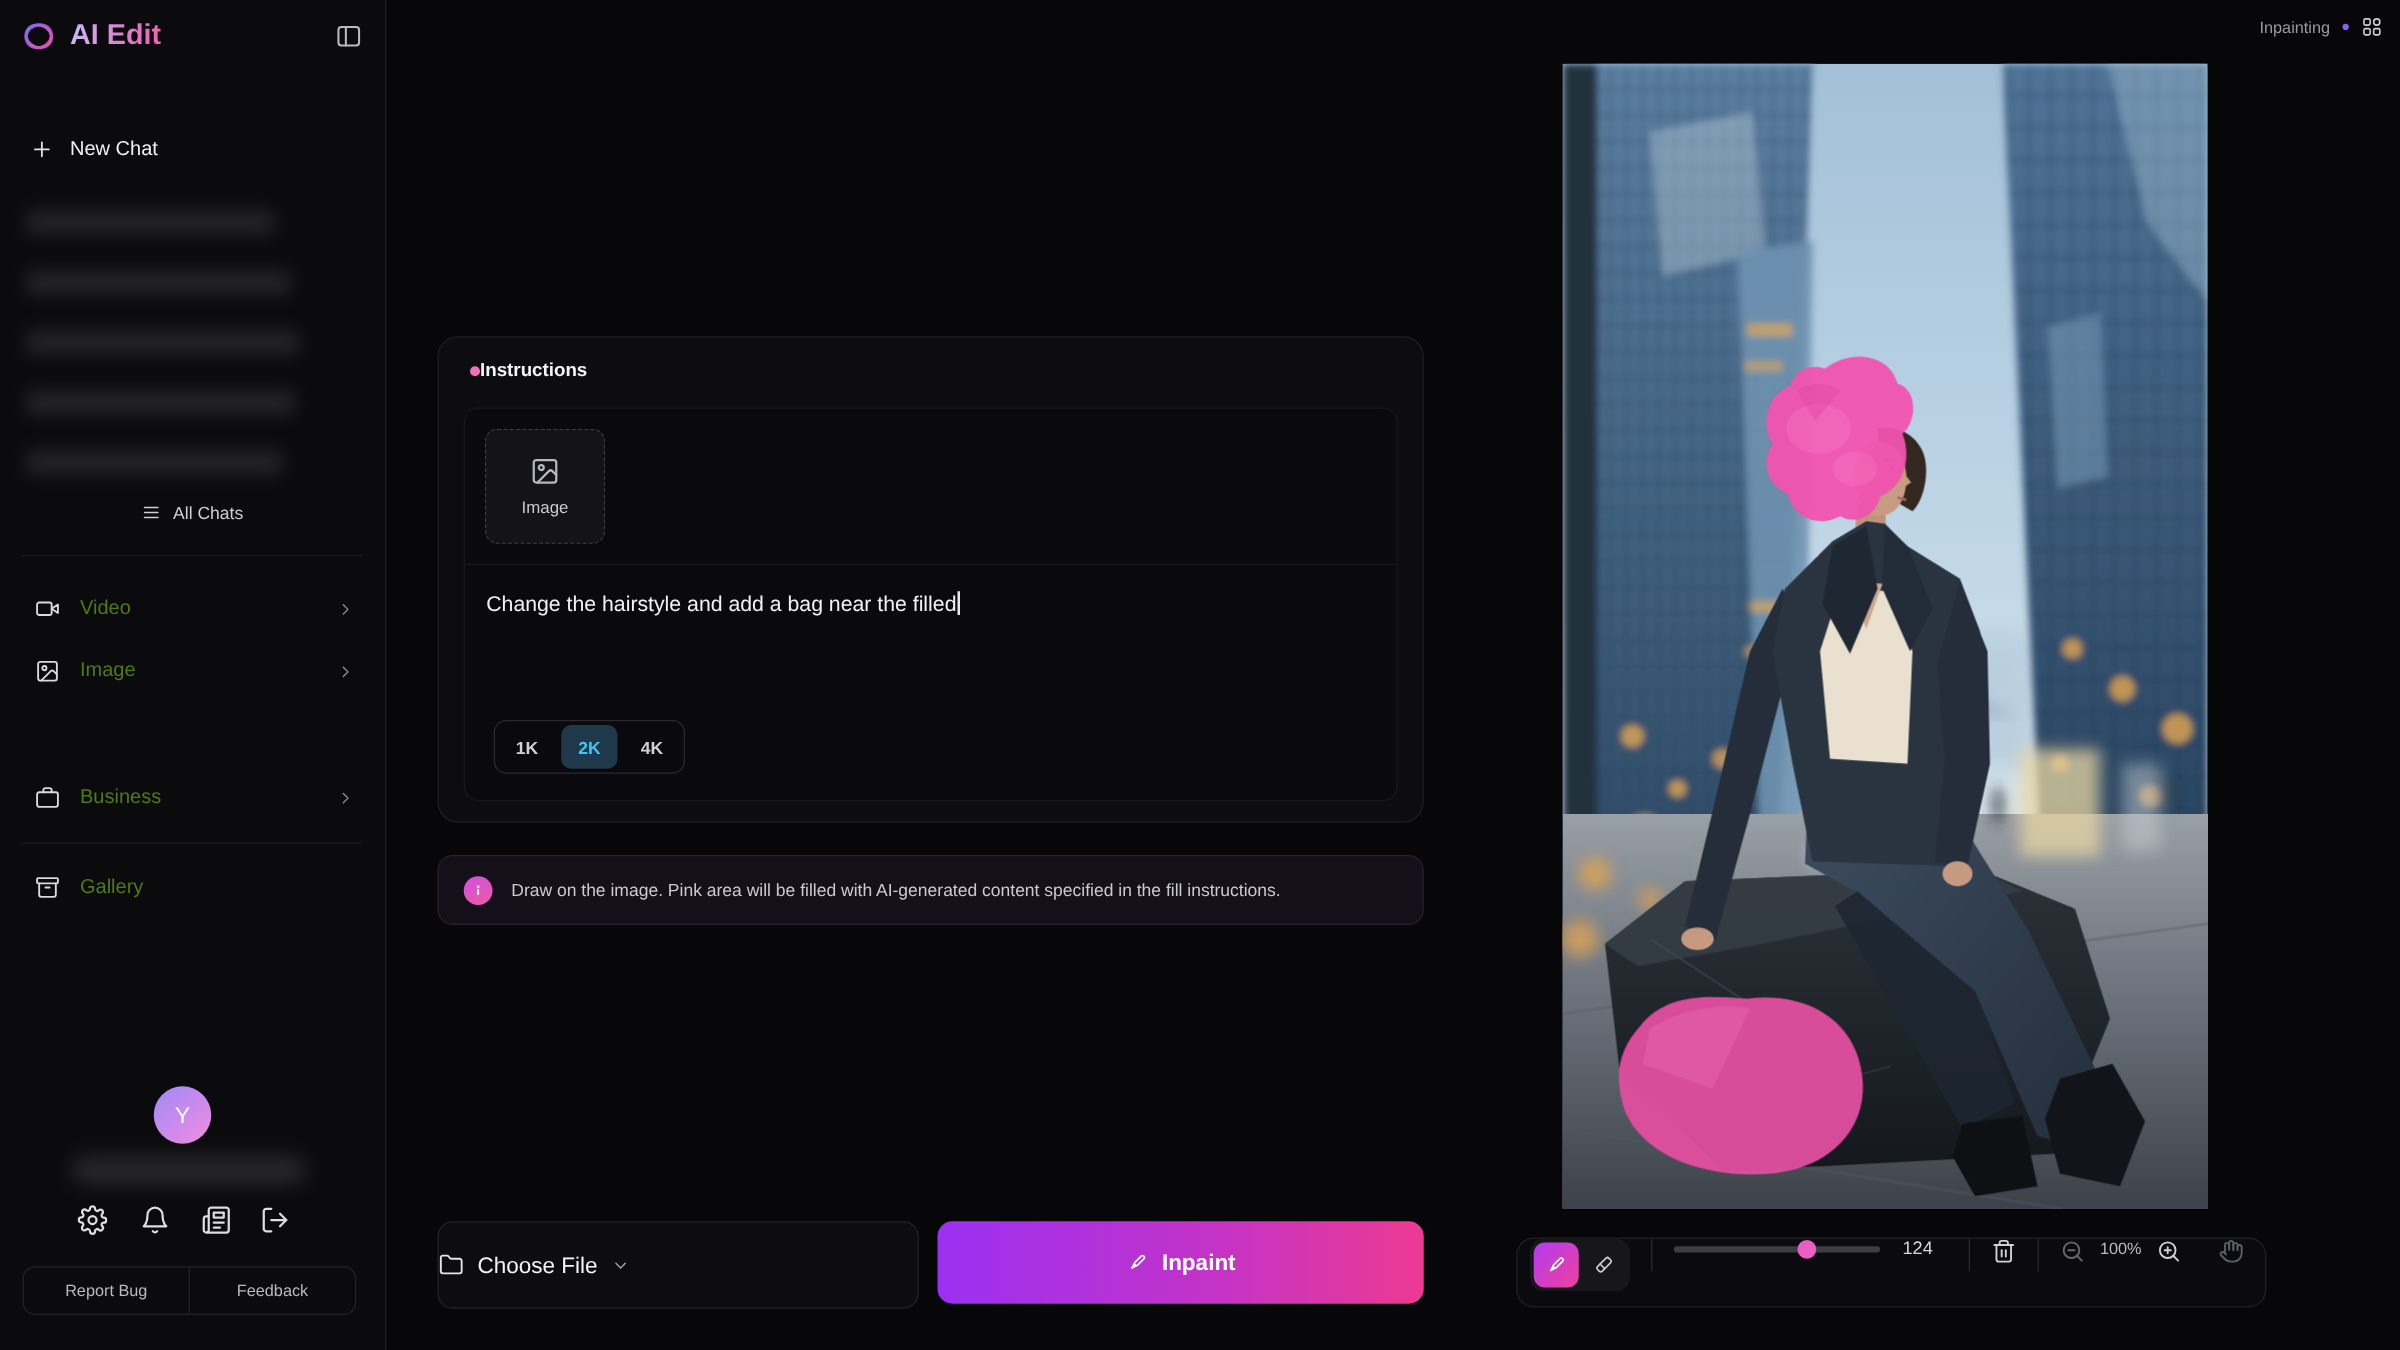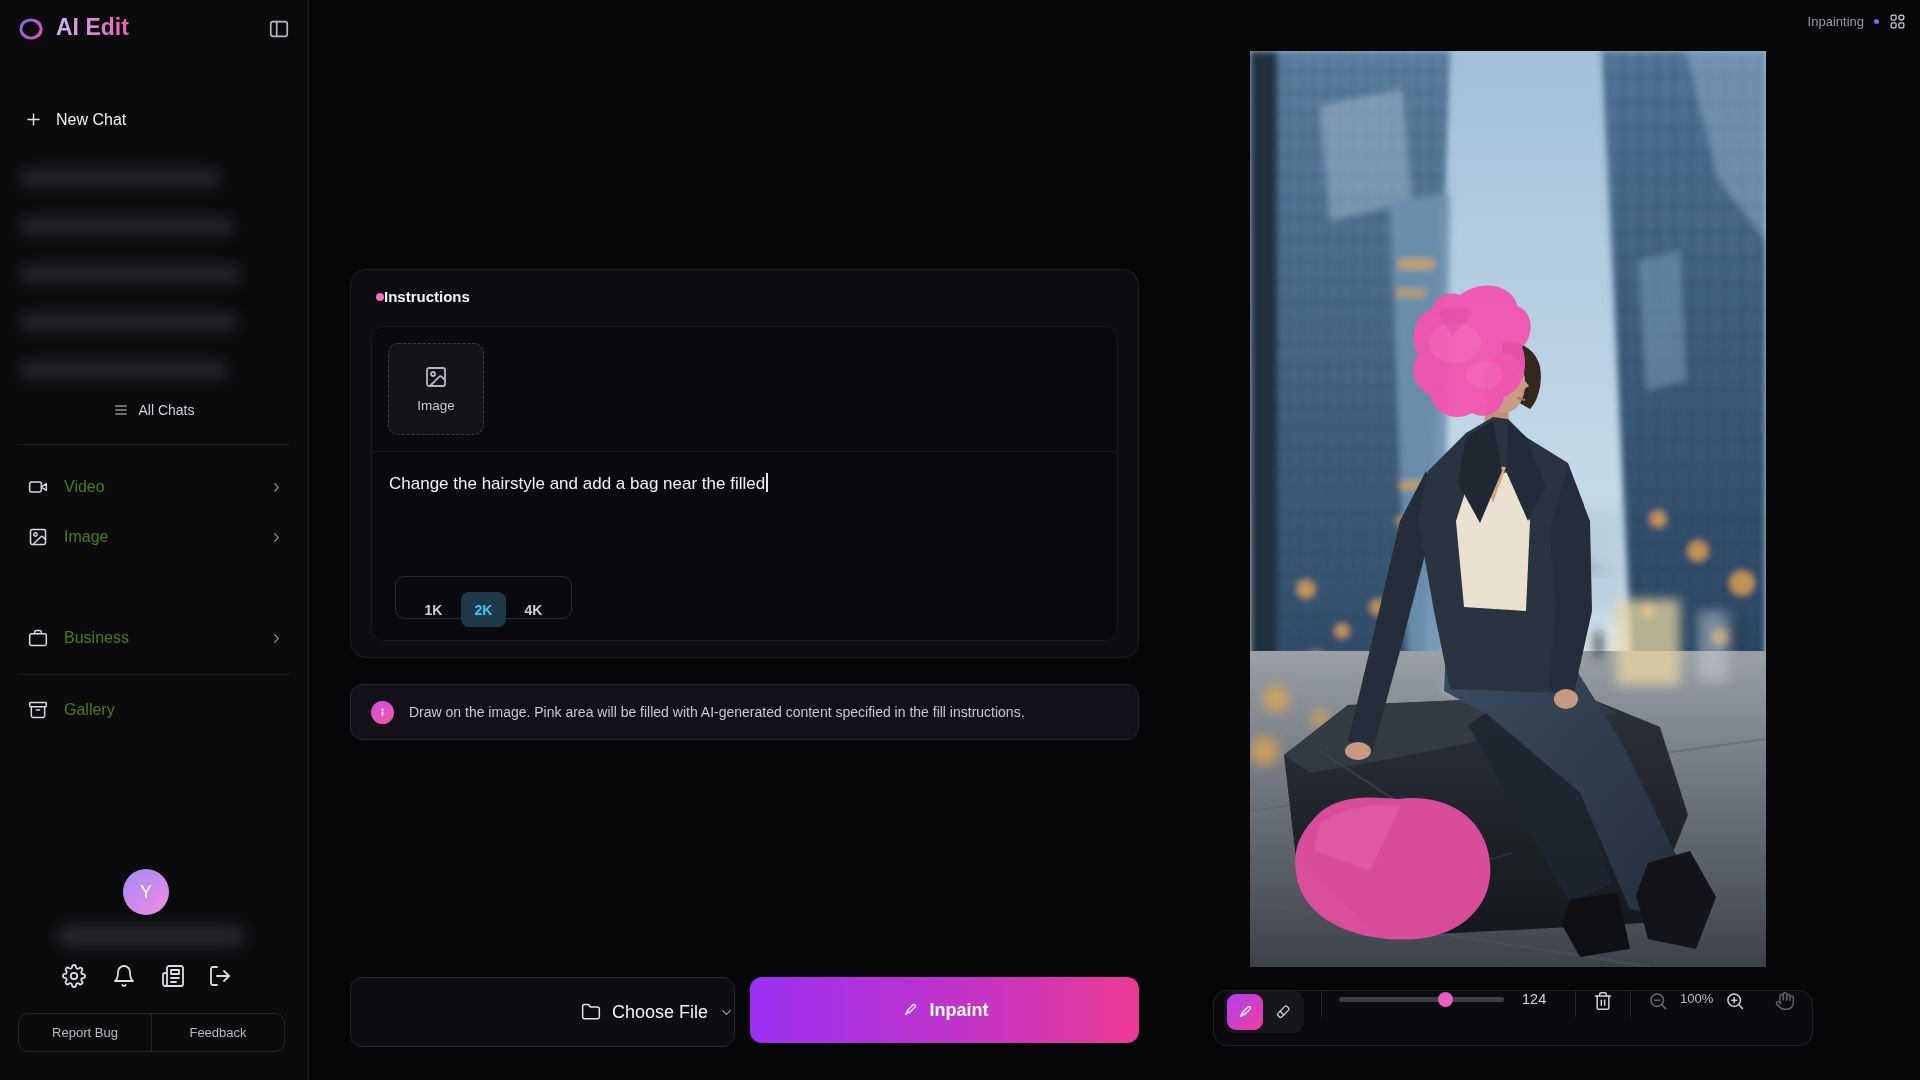--- a/index.html
+++ b/index.html
@@ -44,32 +44,32 @@
   .pink-dot { width:8px; height:8px; border-radius:50%; background:#f56fb8; }
   .card-title { font-size:15px; font-weight:bold; color:#f5f5f7; }
   .inner { position:absolute; left:20px; right:20px; top:56px; bottom:16px; background:#0a0a0e; border:1px solid #18181d; border-radius:12px; }
   .tile { position:absolute; left:16px; top:16px; width:96px; height:92px; border:1px dashed #3e3e46; border-radius:10px; background:#131318;
     display:flex; flex-direction:column; align-items:center; justify-content:center; gap:9px; cursor:pointer; }
   .tile .ic { width:24px; height:24px; color:#b6b6c0; }
   .tile .lbl { font-size:13.5px; color:#c9c9d2; }
   .inner-div { position:absolute; left:0; right:0; top:124px; height:1px; background:#18181e; }
   .prompt { position:absolute; left:17px; top:146px; right:16px; font-size:17px; color:#f2f2f4; line-height:22px; cursor:text; }
   .caret { display:inline-block; width:1.5px; height:19px; background:#e7e7ec; vertical-align:-3px; margin-left:1px; }
-  .res-group { position:absolute; left:23px; bottom:21px; height:43px; border:1px solid #29292f; border-radius:10px; padding:15px; display:flex; gap:5px; }
+  .res-group { position:absolute; left:23px; bottom:21px; height:43px; border:1px solid #29292f; border-radius:10px; padding:3px; display:flex; gap:5px; }
   .res-btn { min-width:45px; height:35px; border-radius:8px; display:flex; align-items:center; justify-content:center; font-size:14px; font-weight:bold; color:#d0d0d6; cursor:pointer; }
   .res-btn.active { background:#20394a; color:#41c5f5; }
 
   .banner { position:absolute; left:350px; top:684px; width:789px; height:56px; background:#141019; border:1px solid #281f33; border-radius:12px; display:flex; align-items:center; }
   .info-ic { width:23px; height:23px; border-radius:50%; margin:0 15px 0 20px; flex:none;
     background:linear-gradient(160deg,#cf52dd 0%,#ef58a6 100%); display:flex; align-items:center; justify-content:center; }
   .info-ic svg { width:13px; height:13px; }
   .banner .msg { font-size:14px; color:#c9c9d0; }
 
   .btn-choose { position:absolute; left:350px; top:977px; width:385px; height:70px; background:#0d0d11; border:1px solid #232329; border-radius:12px;
-    display:flex; align-items:center; justify-content:flex-end; gap:11px; cursor:pointer; }
+    display:flex; align-items:center; justify-content:flex-start; gap:11px; cursor:pointer; }
   .btn-choose .ic { width:20px; height:20px; color:#e6e6ea; }
   .btn-choose .lbl { font-size:18px; color:#f4f4f6; }
   .btn-choose .chev { width:15px; height:15px; color:#a4a4ad; }
   .btn-inpaint { position:absolute; left:750px; top:977px; width:389px; height:66px; border-radius:12px;
     background:linear-gradient(90deg,#9b30f2 0%,#c row 0,#c233c9 55%,#ec3a92 100%);
     background:linear-gradient(90deg,#9b30f2 0%,#c233c9 55%,#ec3a92 100%);
     display:flex; align-items:center; justify-content:center; gap:11px; cursor:pointer; }
   .btn-inpaint .ic { width:18px; height:18px; color:#fff; }
   .btn-inpaint .lbl { font-size:18px; font-weight:bold; color:#fff; }
 

